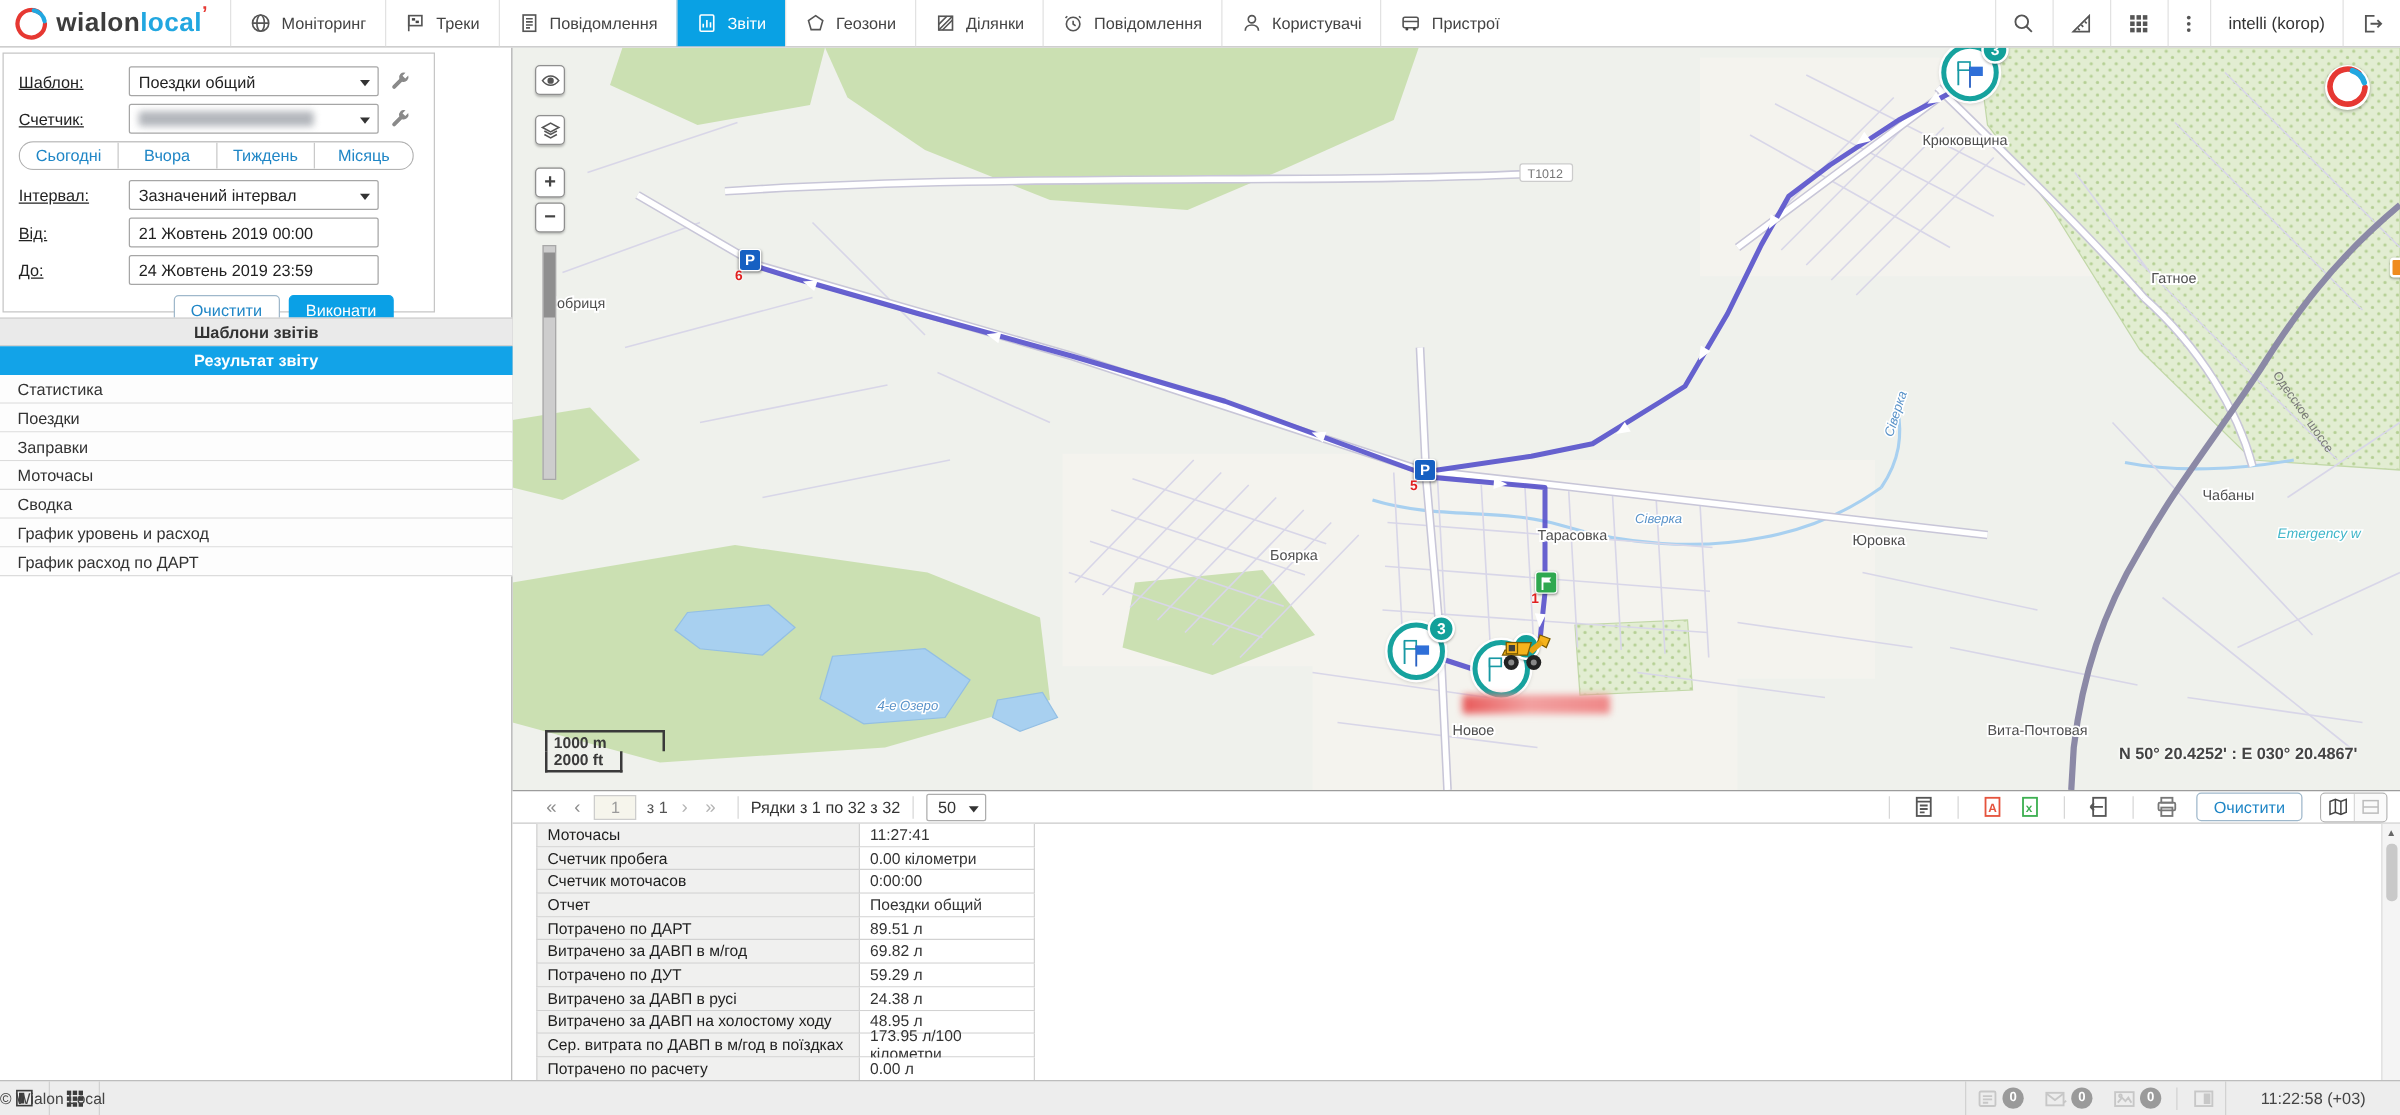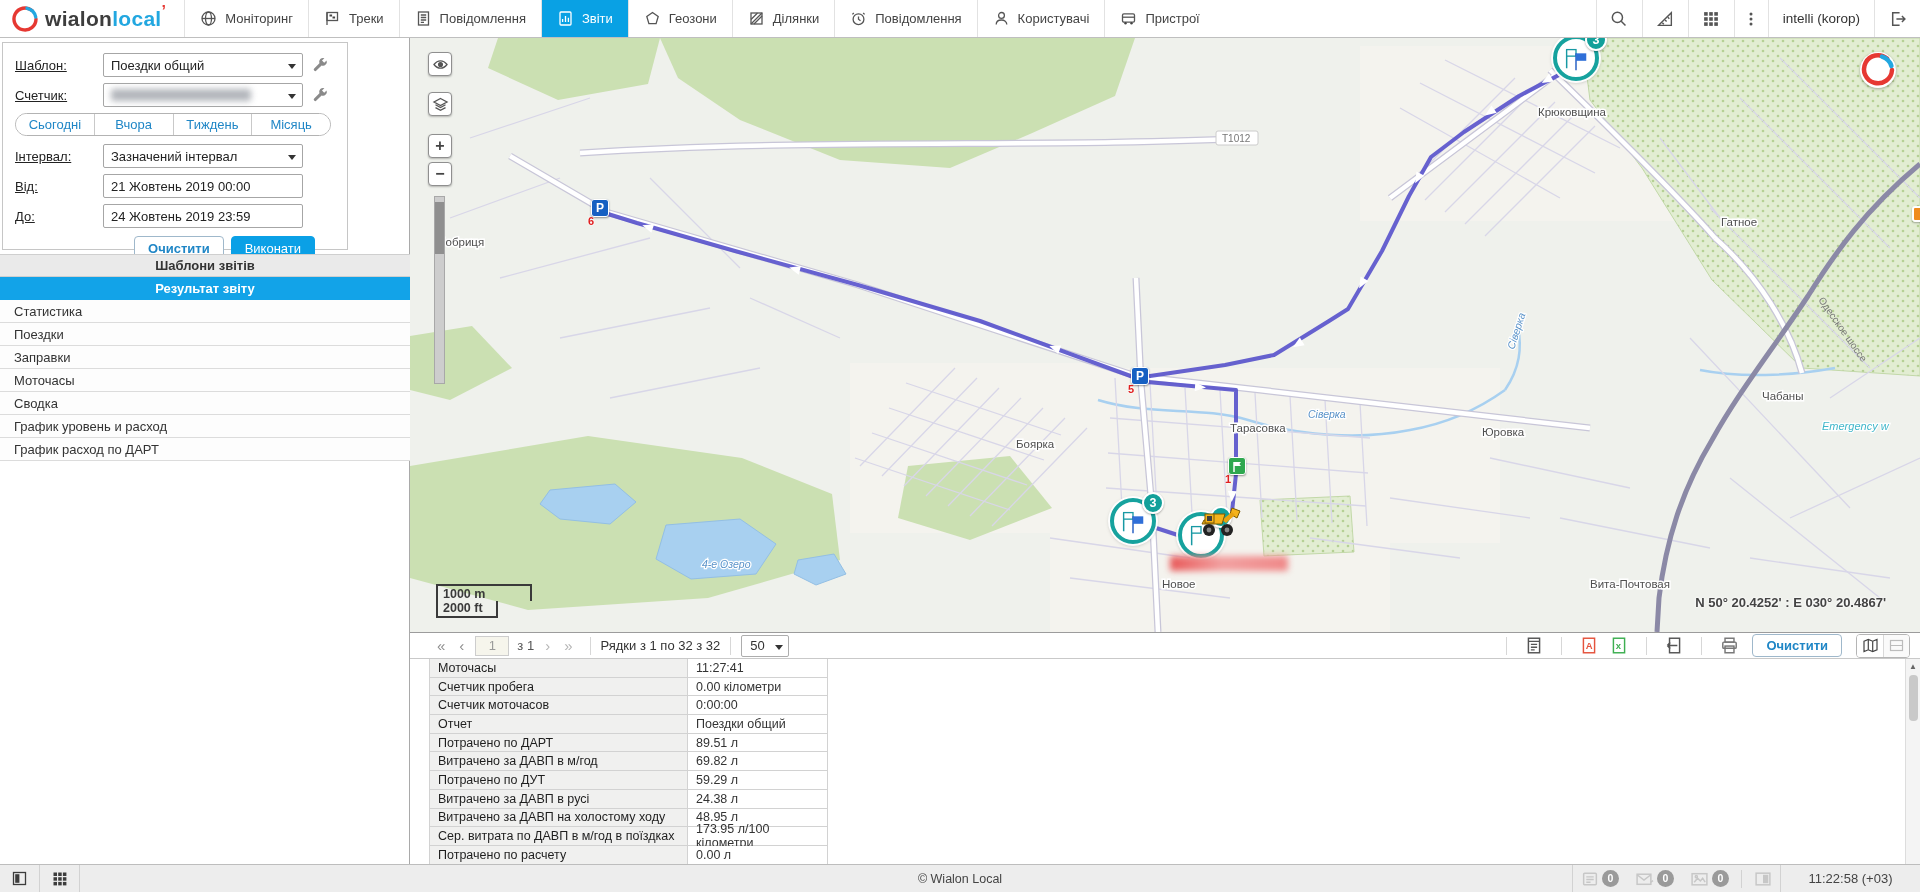--- a/index.html
+++ b/index.html
@@ -44,21 +44,21 @@
   .redacted { width:140px; height:12px; border-radius:2px; background:#a0a4ab; filter:blur(3px); opacity:.8; }
   .wrench { margin-left:9px; cursor:pointer; display:flex; }
   .quick-group { display:flex; width:316px; height:23px; margin:4px 0 8px 0;
                  border:1px solid #b3b3b3; border-radius:13px; overflow:hidden; }
   .quick-btn { flex:1; display:flex; align-items:center; justify-content:center;
                color:#1f86c6; background:#fff; border-left:1px solid #c9c9c9; cursor:pointer; }
   .quick-btn:first-child { border-left:none; }
   .form-actions { display:flex; justify-content:flex-end; gap:7px; width:300px; margin-top:8px; }
   .btn { height:25px; padding:0 13px; border-radius:4px; display:flex; align-items:center;
          cursor:pointer; font-size:13px; }
-  .btn-outline { border:1px solid #9fb8cb; background:#fff; color:#1f86c6;font-weight:bold; }
+  .btn-outline { border:1px solid #9fb8cb; background:#fff; color:#1f86c6; }
   .btn-primary { background:#0aa0e6; color:#fff; border:1px solid #0aa0e6; }
   .section-tab { position:absolute; left:0; width:410px; height:23px; display:flex;
                  align-items:center; justify-content:center; font-weight:700; cursor:pointer; }
   .sec-templates { top:216px; background:#eaeaea; color:#333; border-top:1px solid #cfcfcf; border-bottom:1px solid #cfcfcf; }
   .sec-result { top:239px; background:#12a3e8; color:#fff; }
   .report-list { position:absolute; top:262px; left:0; width:410px; }
   .report-item { height:23px; display:flex; align-items:center; padding-left:14px;
                  border-bottom:1px solid #dcdcdc; color:#333; cursor:pointer; background:#fdfdfd; }
 
   
@@ -136,21 +136,21 @@
   .vscroll .up { height:14px; display:flex; align-items:center; justify-content:center;
                  font-size:8px; color:#666; cursor:pointer; }
   .vscroll .thumb { margin:2px auto; width:9px; height:46px; background:#c9c9c9; border-radius:4px; cursor:grab; }
 
   
   .statusbar { position:absolute; left:0; right:0; bottom:0; height:28px; background:#ededed;
                border-top:1px solid #bdbdbd; display:flex; align-items:stretch; z-index:60; }
   .sb-btn { width:40px; display:flex; align-items:center; justify-content:center;
             border-right:1px solid #d2d2d2; color:#3c3c3c; cursor:pointer; }
   .sb-center { position:absolute; left:0; right:0; top:0; bottom:0; display:flex;
-               align-items:center; justify-content:center; color:#444; font-size:12.5px; pointer-events:none; }
+               align-items:center; color:#444; font-size:12.5px; pointer-events:none; }
   .sb-right { margin-left:auto; display:flex; align-items:center; border-left:1px solid #d2d2d2; }
   .sb-ico { display:flex; align-items:center; gap:3px; padding:0 8px; color:#c7c7c7; cursor:pointer; }
   .sb-badge { width:17px; height:17px; border-radius:50%; background:#9a9a9a; color:#fff;
               font-size:10.5px; font-weight:700; text-align:center; line-height:17px; }
   .sb-div { width:1px; height:18px; background:#d2d2d2; margin:0 4px; }
   .sb-time { width:140px; display:flex; align-items:center; justify-content:center;
              border-left:1px solid #d2d2d2; color:#444; font-size:13px; height:100%; }
 </style>
 </head>
 <body>

